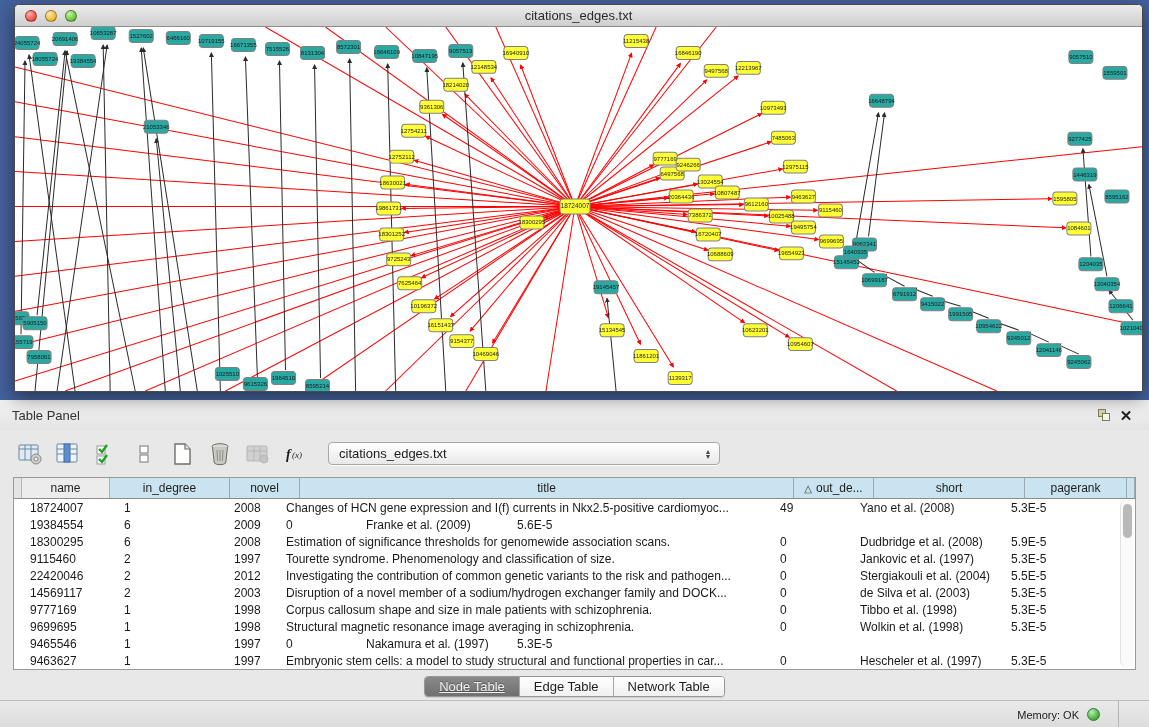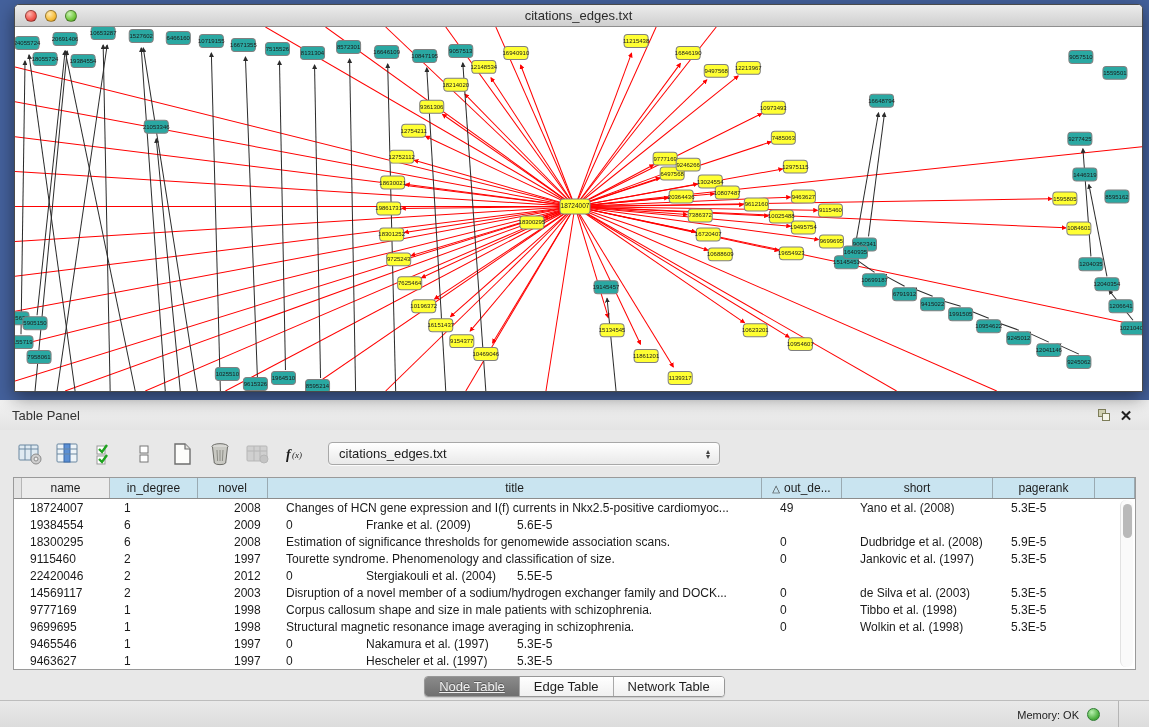--- a/index.html
+++ b/index.html
@@ -693,21 +693,21 @@
     </div>
   </div>
 
   <div class="table-wrap">
     <div class="dtable">
       <div class="thead" id="thead">
           <div class="th gutter" style="width:8px"></div>
           <div class="th gray" style="width:88px">
             <span>name</span>
           </div>
-          <div class="th " style="width:88px">
+          <div class="th " style="width:120px">
             <span>in_degree</span>
           </div>
           <div class="th " style="width:70px">
             <span>novel</span>
           </div>
           <div class="th " style="width:494px">
             <span>title</span>
           </div>
           <div class="th " style="width:80px">
             <span class="sort">△</span>
@@ -759,20 +759,21 @@
             <div class="td" style="width:494px;padding-left:6px">Tourette syndrome. Phenomenology and classification of size.</div>
             <div class="td" style="width:80px;padding-left:6px">0</div>
             <div class="td" style="width:151px;padding-left:6px">Jankovic et al. (1997)</div>
             <div class="td" style="width:102px;padding-left:6px">5.3E-5</div>
           </div>
           <div class="tr">
       <div class="td" style="width:8px"></div>
             <div class="td" style="width:88px;padding-left:8px">22420046</div>
             <div class="td" style="width:100px;padding-left:14px">2</div>
             <div class="td" style="width:70px;padding-left:24px">2012</div>
+            <div class="td" style="width:494px;padding-left:6px">Investigating the contribution of common genetic variants to the risk and pathogen...</div>
             <div class="td" style="width:80px;padding-left:6px">0</div>
             <div class="td" style="width:151px;padding-left:6px">Stergiakouli et al. (2004)</div>
             <div class="td" style="width:102px;padding-left:6px">5.5E-5</div>
           </div>
           <div class="tr">
       <div class="td" style="width:8px"></div>
             <div class="td" style="width:88px;padding-left:8px">14569117</div>
             <div class="td" style="width:100px;padding-left:14px">2</div>
             <div class="td" style="width:70px;padding-left:24px">2003</div>
             <div class="td" style="width:494px;padding-left:6px">Disruption of a novel member of a sodium/hydrogen exchanger family and DOCK...</div>
@@ -807,20 +808,21 @@
             <div class="td" style="width:70px;padding-left:24px">1997</div>
             <div class="td" style="width:80px;padding-left:6px">0</div>
             <div class="td" style="width:151px;padding-left:6px">Nakamura et al. (1997)</div>
             <div class="td" style="width:102px;padding-left:6px">5.3E-5</div>
           </div>
           <div class="tr">
       <div class="td" style="width:8px"></div>
             <div class="td" style="width:88px;padding-left:8px">9463627</div>
             <div class="td" style="width:100px;padding-left:14px">1</div>
             <div class="td" style="width:70px;padding-left:24px">1997</div>
+            <div class="td" style="width:494px;padding-left:6px">Embryonic stem cells: a model to study structural and functional properties in car...</div>
             <div class="td" style="width:80px;padding-left:6px">0</div>
             <div class="td" style="width:151px;padding-left:6px">Hescheler et al. (1997)</div>
             <div class="td" style="width:102px;padding-left:6px">5.3E-5</div>
           </div>
         </div>
       <div class="vscroll">
         <div class="vthumb"></div>
       </div>
     </div>
   </div>

